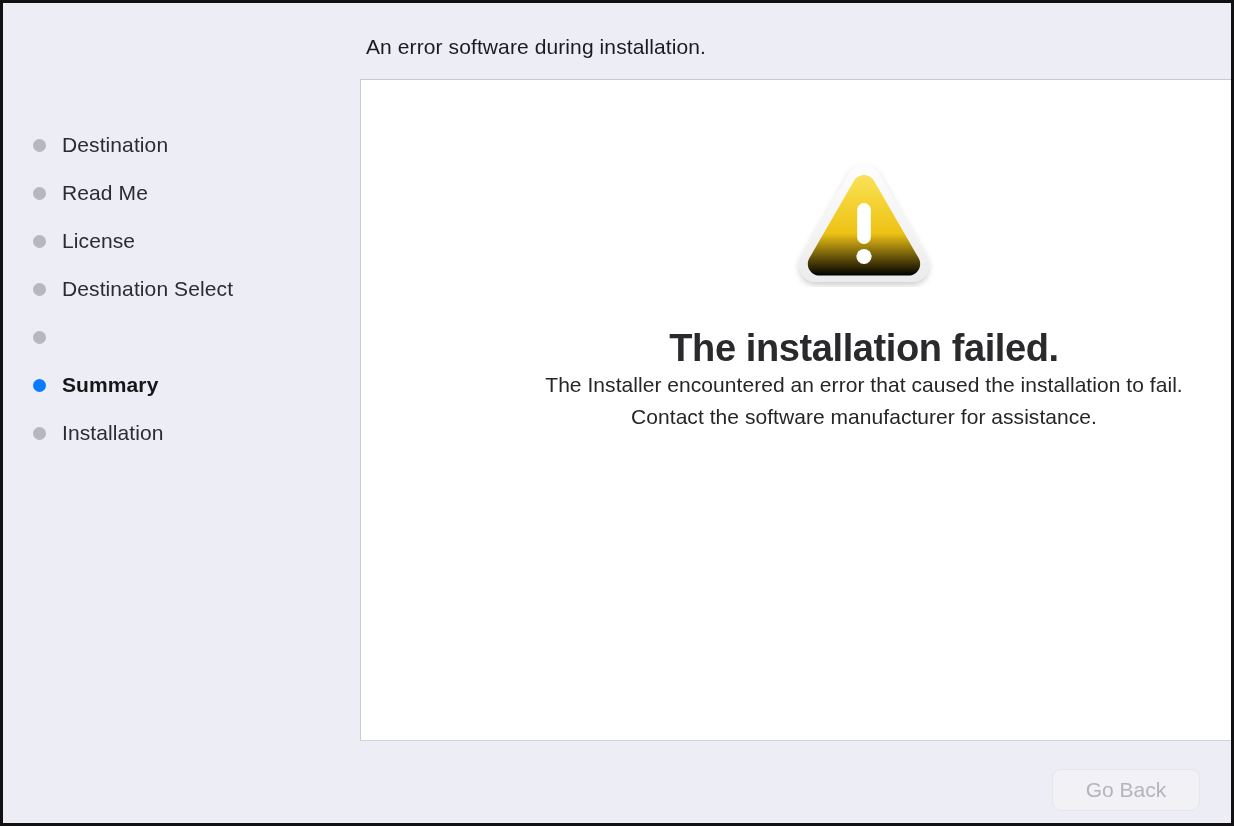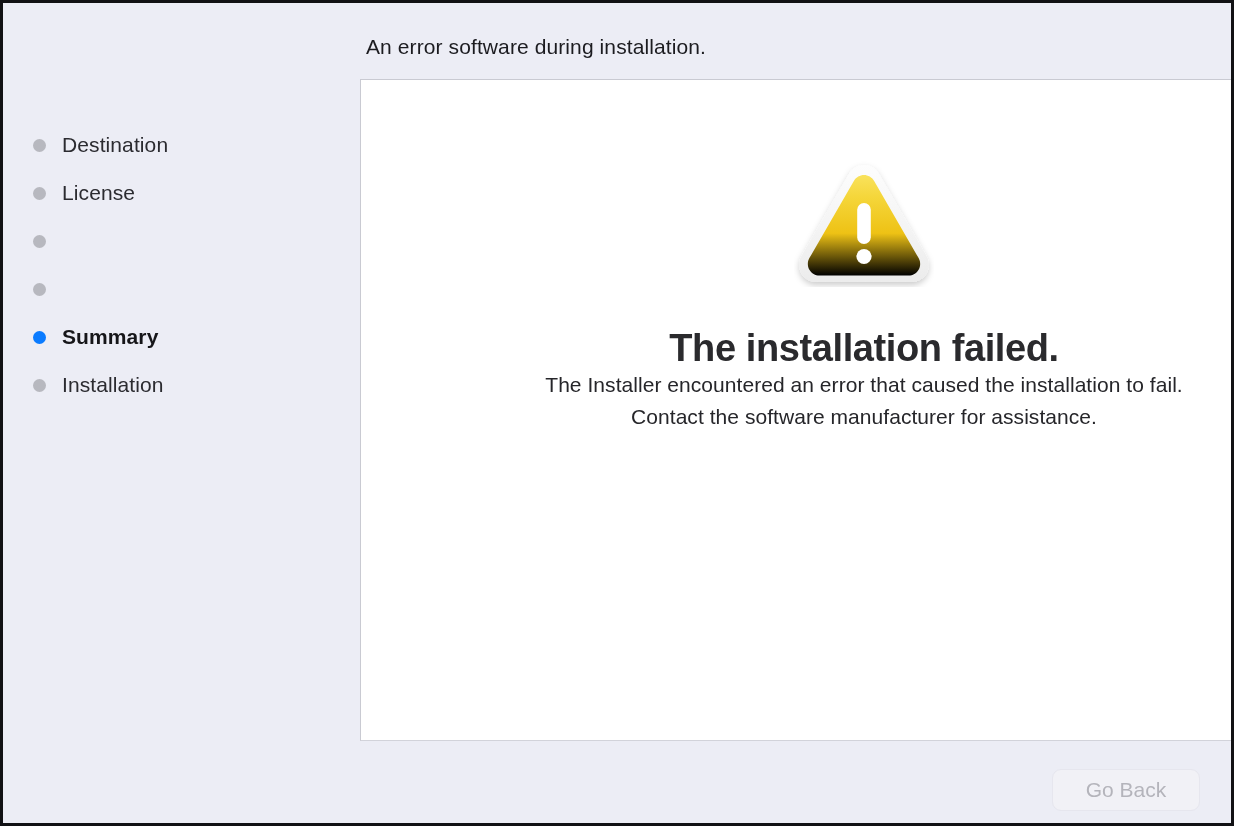--- a/index.html
+++ b/index.html
@@ -177,28 +177,33 @@
 
 <div class="installer-window">
 
   <div class="sidebar">
 
     <div class="step-item">
       <span class="step-bullet"></span>
       <span class="step-label">Destination</span>
     </div>
 
+    <div class="step-item">
+      <span class="step-bullet"></span>
+      <span class="step-label">Read Me</span>
+    </div>
 
     <div class="step-item">
       <span class="step-bullet"></span>
       <span class="step-label">License</span>
     </div>
 
     <div class="step-item">
       <span class="step-bullet"></span>
+      <span class="step-label">Destination Select</span>
     </div>
 
     <div class="step-item">
       <span class="step-bullet"></span>
     </div>
 
     <div class="step-item active">
       <span class="step-bullet"></span>
       <span class="step-label">Summary</span>
     </div>

